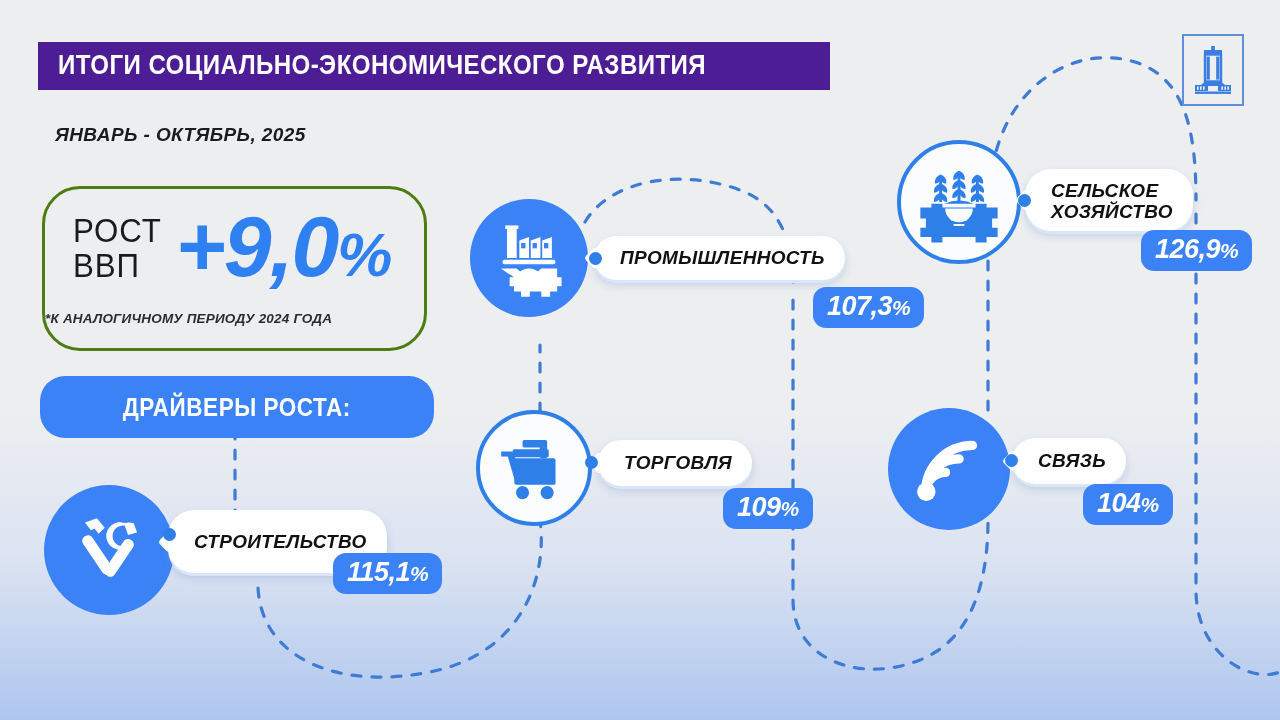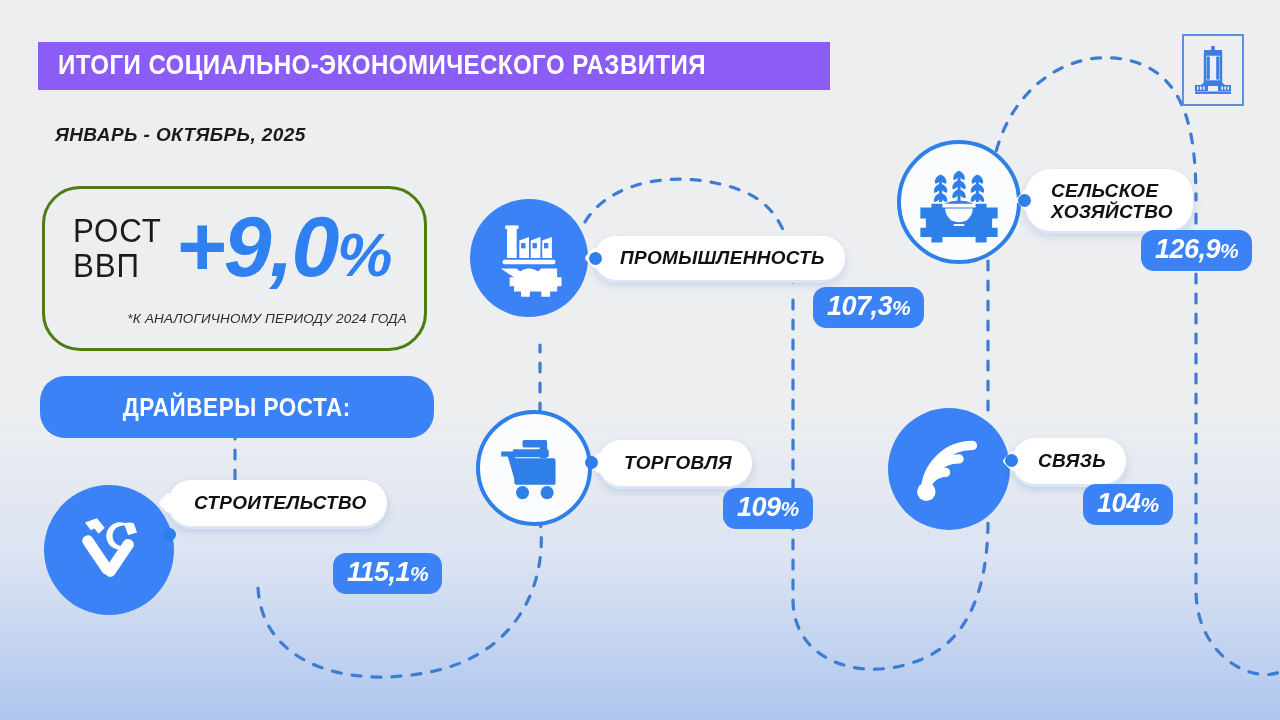--- a/index.html
+++ b/index.html
@@ -11,21 +11,21 @@
     overflow: hidden;
   }
   #stage { position: absolute; inset: 0; }
 
   
   #connectors { position: absolute; inset: 0; width: 1280px; height: 720px; z-index: 1; }
 
   
   .title-banner {
     position: absolute; left: 38px; top: 42px;
-    background: #8b5cf6;
+    background: #4c1d95;
     padding: 9px 18px 11px 20px;
     z-index: 5;
   }
   .title-banner .t {
     color: #ffffff;
     font-size: 28px;
     font-weight: bold;
     letter-spacing: .5px;
     transform: scaleX(.86);
     transform-origin: left center;
@@ -81,25 +81,25 @@
     font-weight: bold;
     font-style: italic;
     letter-spacing: -2px;
     line-height: 1;
     margin-left: 6px;
     white-space: nowrap;
   }
   .gdp-big .pct { font-size: 62px; }
   .gdp-note {
     position: absolute; left: 0; right: 17px; bottom: 22px;
-    text-align: right;
+    text-align: left;
     color: #2c2c2c;
     font-size: 13.5px;
     font-style: italic;
-    font-weight: normal;
+    font-weight: bold;
     letter-spacing: .2px;
   }
 
   
   .drivers-pill {
     position: absolute; left: 40px; top: 376px;
     width: 394px; height: 62px;
     background: #3b82f6;
     border-radius: 25px;
     display: flex; align-items: center; justify-content: center;
@@ -247,21 +247,21 @@
 
           <path d="M22,18 L36,13 L45,24 L38,31 L33,25 L29,27 Z"></path>
           <rect x="30" y="30" width="13" height="52" rx="6" transform="rotate(-34 36 56)"></rect>
           <circle cx="23" cy="74" r="4.4" fill="#3b82f6"></circle>
 
           <path d="M72,16 a16,16 0 1,0 11,27 l-2,-2 a12,12 0 1,1 -8,-22 l7,9 l9,-6 l-7,-9 a16,16 0 0,0 -10,3 z" transform="translate(-8,2) rotate(18 72 30)"></path>
           <rect x="56" y="34" width="13" height="50" rx="6" transform="rotate(34 62 58)"></rect>
         </g>
       </svg>
     </div>
-    <div class="label-pill" style="left:168px; top:480px; height:46px;">
+    <div class="label-pill" style="left:168px; top:510px; height:63px;">
       <span class="nub"></span>
       <span class="t">СТРОИТЕЛЬСТВО</span>
     </div>
     <div class="connector-dot" style="left:163px; top:528px;"></div>
     <div class="value-badge" style="left:333px; top:553px;">
       <span class="t"><span>115,1</span><span class="pct">%</span></span>
     </div>
   </div>
 
   <div class="node">

